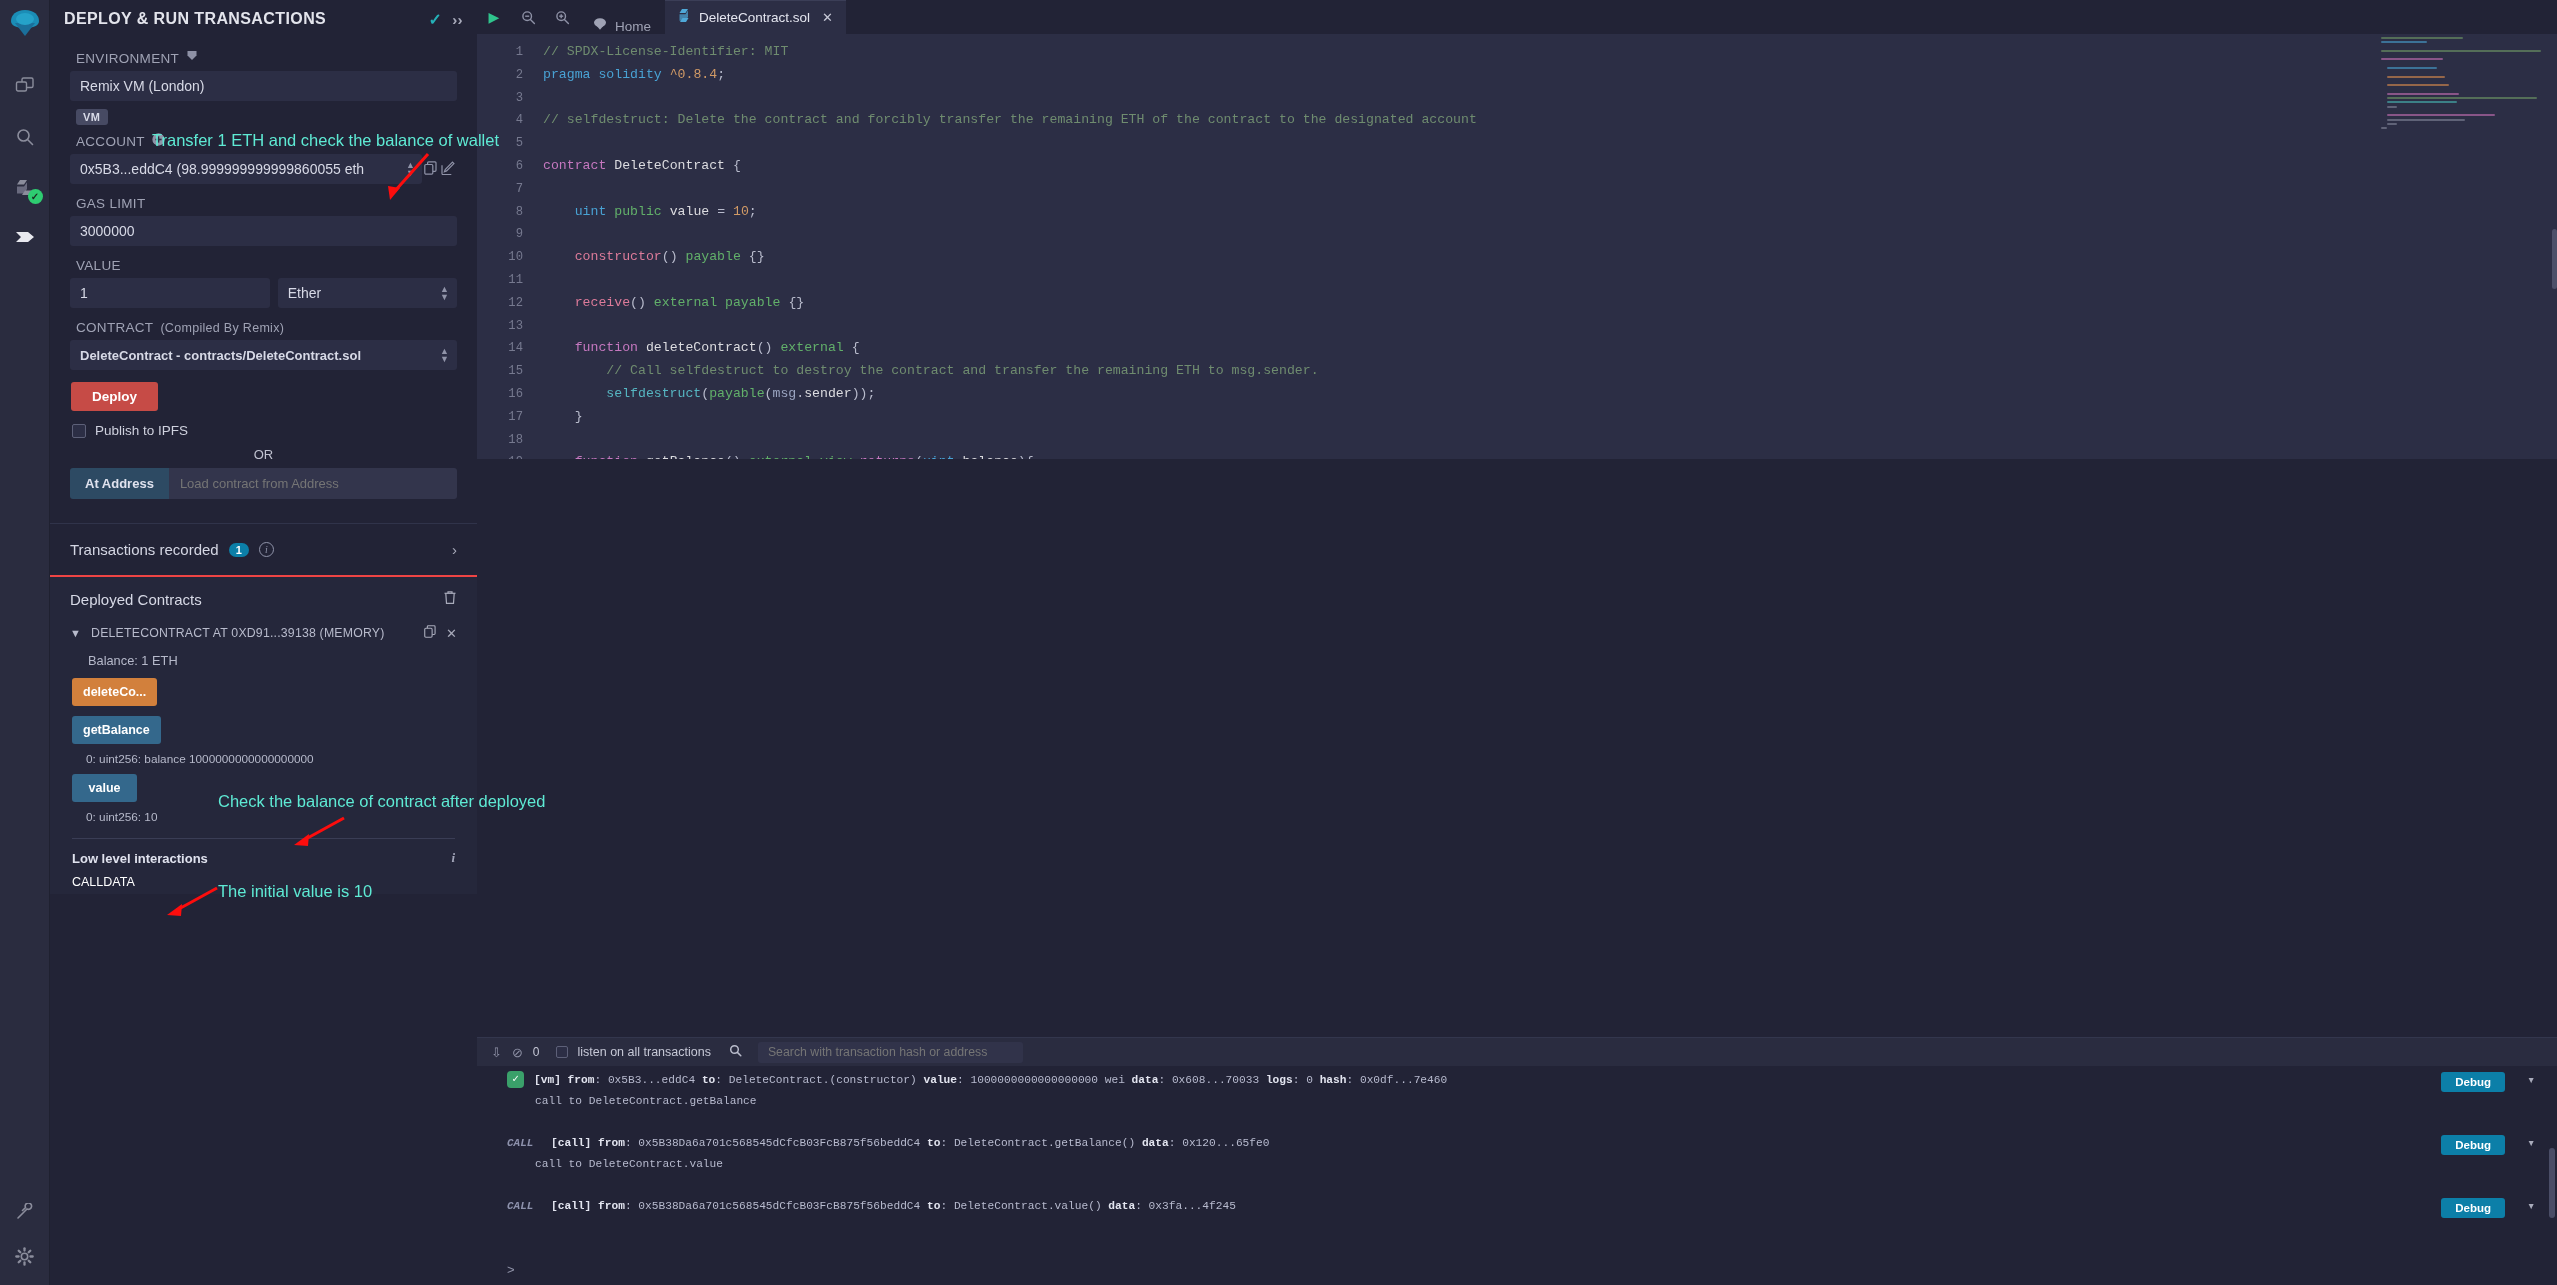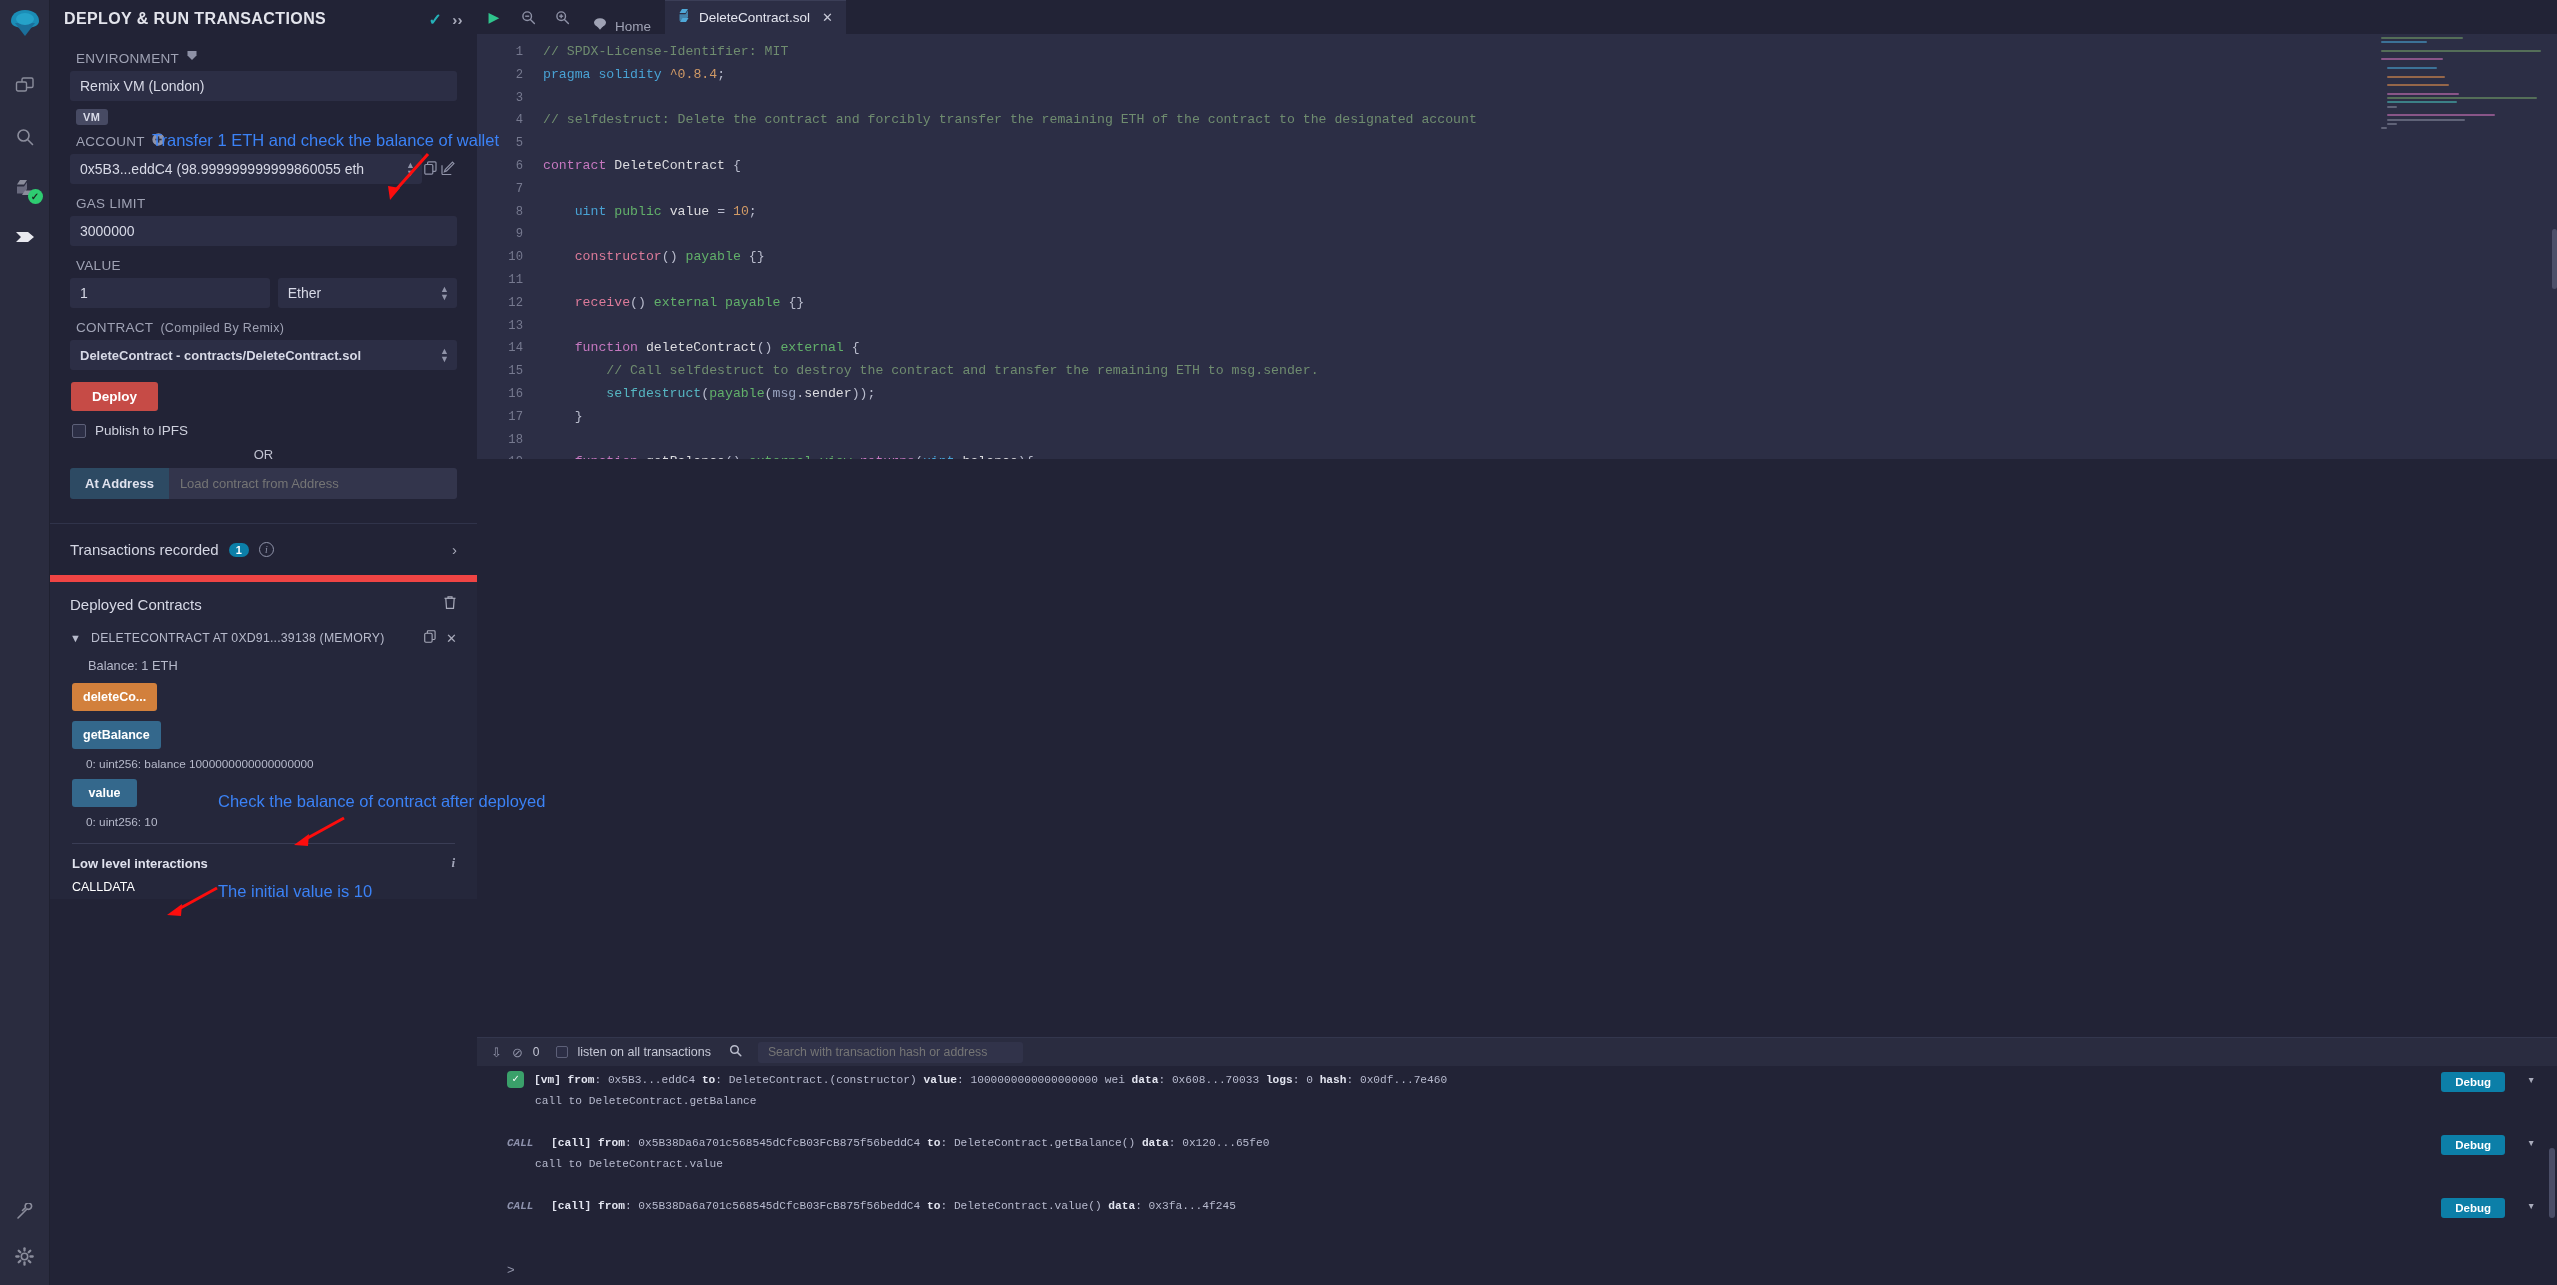--- a/index.html
+++ b/index.html
@@ -137,21 +137,21 @@
     border-radius: 10px; padding: 1px 7px;
   }
   .info-ico {
     width: 15px; height: 15px; border: 1px solid #9094aa; border-radius: 50%;
     color: #9094aa; font-size: 10px; display:flex; align-items:center; justify-content:center;
     font-style: italic; font-family: "Liberation Serif", serif;
   }
   .tx-recorded .chev-right { margin-left: auto; color: #a9abbb; font-size: 15px; }
 
   
-  .dc-section { background: #25273b; margin: 0; border-top: 7px solid #ef4444;}
+  .dc-section { background: #25273b; margin: 0; border-top: 2px solid #ef4444;}
   .dc-header {
     display: flex; align-items: center; padding: 13px 20px;
     color: #d7d9e6; font-size: 15px;
   }
   .dc-header .trash { margin-left: auto; color: #a9abbb; font-size: 15px; cursor:pointer;}
   .dc-card { margin: 0 14px 10px 14px; }
   .dc-title-row {
     display: flex; align-items: center; gap: 10px;
     color: #b8bbcc; font-size: 12.3px; padding: 4px 6px; letter-spacing: .2px;
   }
@@ -183,21 +183,21 @@
     font-family: "Liberation Sans", sans-serif;
   }
   .transact-btn {
     background: transparent; border: 1px solid #d2803c; color: #d2803c;
     font-size: 13px; border-radius: 3px; padding: 0 27px; cursor: pointer;
     font-family: "Liberation Sans", sans-serif;
   }
 
   
   .annot {
-    position: absolute; color: #3b82f6; font-size: 16.5px;
+    position: absolute; color: #5eead4; font-size: 16.5px;
     font-family: "Liberation Sans", sans-serif; white-space: nowrap;
     z-index: 50; pointer-events: none;
   }
   .arrow-svg { position: absolute; z-index: 50; pointer-events: none; }
 
   
   #editor-area {
     position: absolute; left: 477px; top: 0; right: 0; height: 1037px;
     background: #222336;
   }

